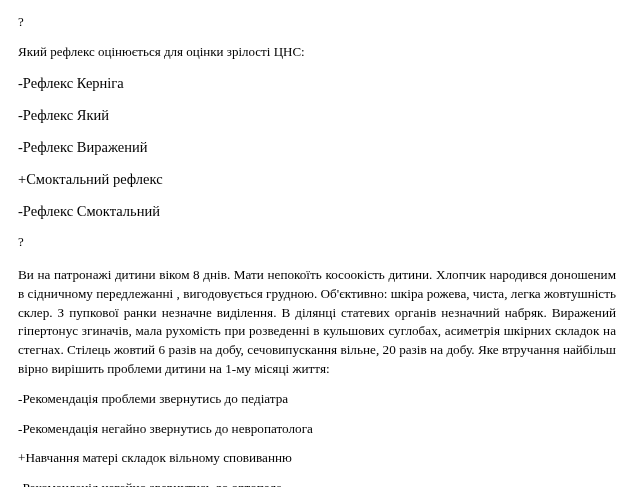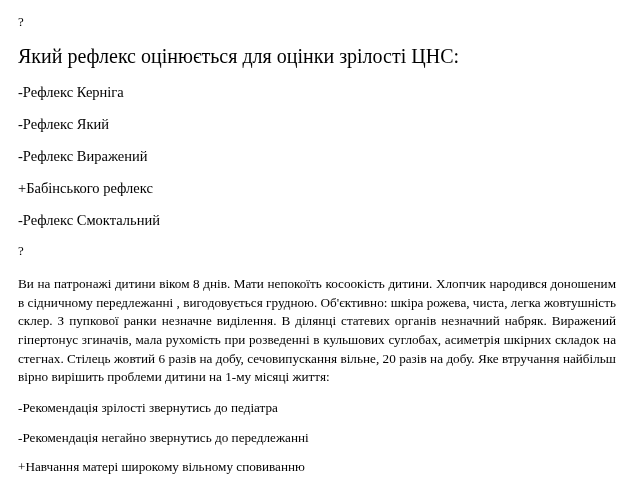--- a/index.html
+++ b/index.html
@@ -18,21 +18,21 @@
     padding: 14px 18px 0 18px;
     box-sizing: border-box;
     width: 642px;
   }
   .q-marker {
     font-size: 13px;
     line-height: 1.2;
     margin: 0 0 14px 0;
   }
   .question {
-    font-size: 20px;
+    font-size: 13px;
     line-height: 1.25;
     margin: 0 0 14px 0;
   }
   .answer {
     font-size: 14.5px;
     line-height: 1.25;
     margin: 0 0 14px 0;
   }
   .para {
     font-size: 13.2px;
@@ -56,25 +56,25 @@
 
 <div class="page">
 
   <div class="q-marker">?</div>
 
   <div class="question">Який рефлекс оцінюється для оцінки зрілості ЦНС:</div>
 
   <div class="answer">-Рефлекс Керніга</div>
   <div class="answer">-Рефлекс Який</div>
   <div class="answer">-Рефлекс Виражений</div>
-  <div class="answer">+Бабінського рефлекс</div>
+  <div class="answer">+Смоктальний рефлекс</div>
   <div class="answer">-Рефлекс Смоктальний</div>
 
   <div class="q-marker2">?</div>
 
   <div class="para">Ви на патронажі дитини віком 8 днів. Мати непокоїть косоокість дитини. Хлопчик народився доношеним в сідничному   передлежанні , вигодовується грудною. Об'єктивно: шкіра рожева, чиста, легка жовтушність склер. З пупкової ранки незначне виділення. В ділянці статевих органів незначний набряк. Виражений гіпертонус згиначів, мала   рухомість при  розведенні в кульшових суглобах, асиметрія шкірних складок на стегнах. Стілець жовтий 6 разів на добу, сечовипускання вільне, 20 разів на добу. Яке втручання  найбільш вірно вирішить проблеми дитини на 1-му місяці життя:</div>
 
-  <div class="answer-sm">-Рекомендація зрілості звернутись до педіатра</div>
-  <div class="answer-sm">-Рекомендація негайно звернутись до передлежанні</div>
-  <div class="answer-sm">+Навчання матері широкому вільному сповиванню</div>
+  <div class="answer-sm">-Рекомендація проблеми звернутись до педіатра</div>
+  <div class="answer-sm">-Рекомендація негайно звернутись до невропатолога</div>
+  <div class="answer-sm">+Навчання матері складок вільному сповиванню</div>
   <div class="answer-sm">-Рекомендація негайно звернутись до ортопеда</div>
 
 </div>
 
 </body></html>

